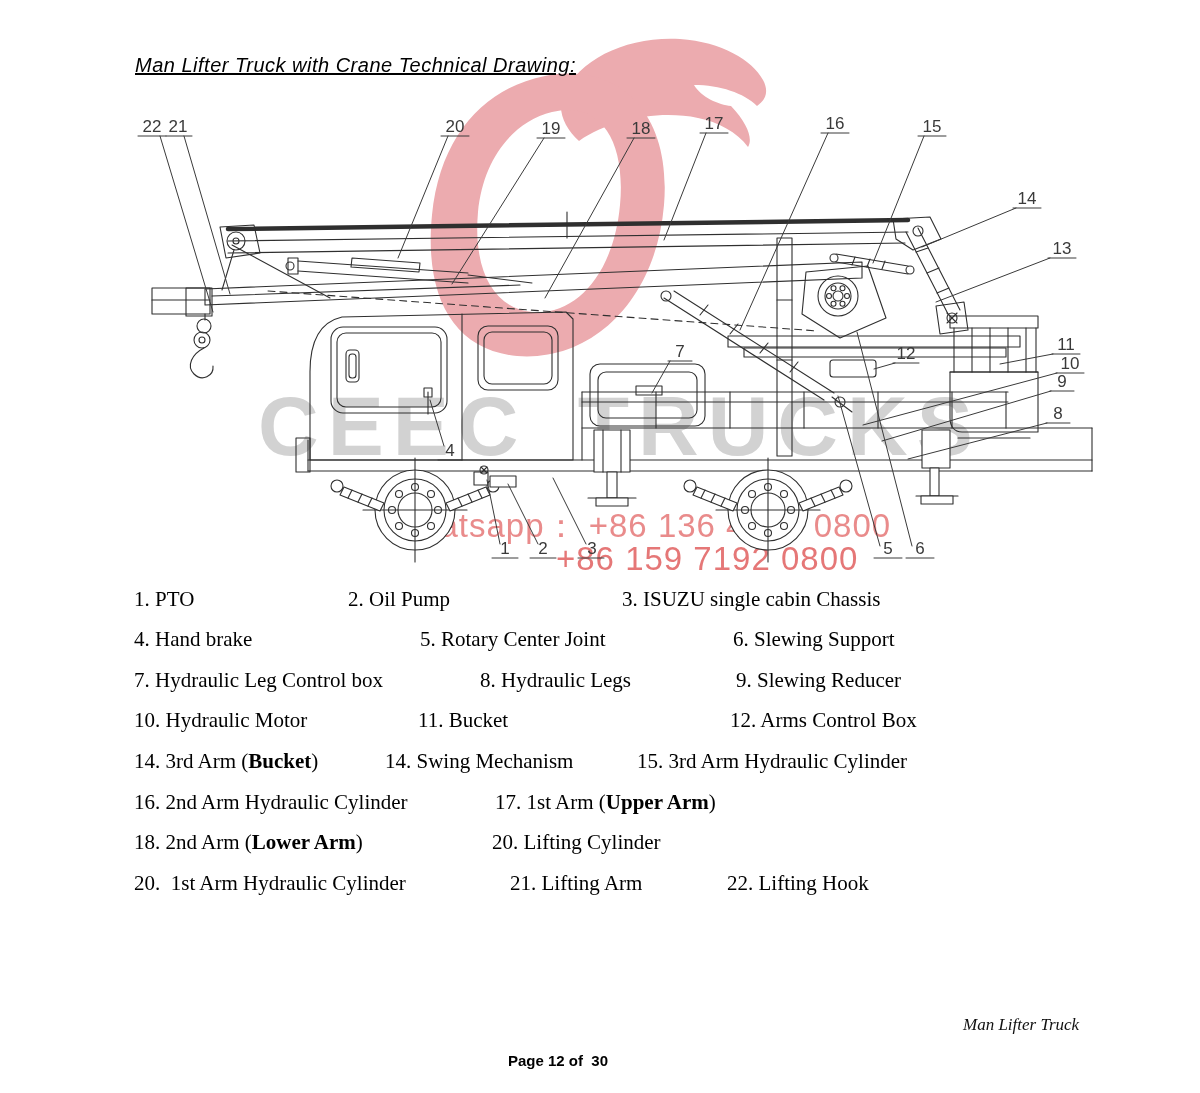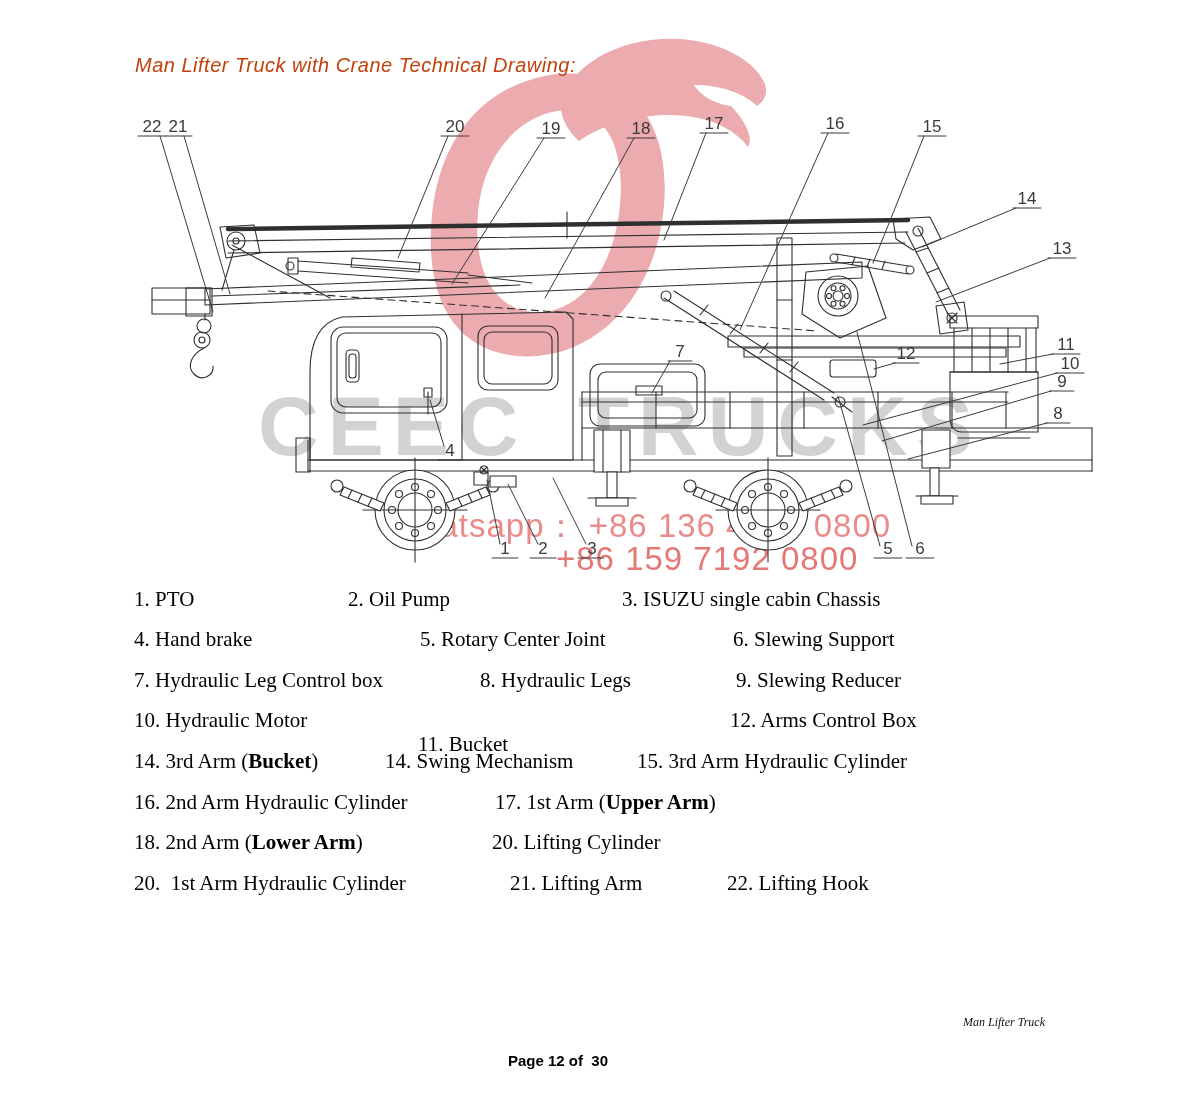--- a/index.html
+++ b/index.html
@@ -13,27 +13,27 @@
   .wm-logo{position:absolute;left:0;top:0;z-index:2;}
   .wm-phone1{position:absolute;left:388px;top:504px;font-size:33px;letter-spacing:1px;
              color:rgba(227,110,110,0.80);z-index:3;}
   .wm-phone2{position:absolute;left:556px;top:540px;font-size:33px;letter-spacing:1px;
              color:rgba(225,95,95,0.85);z-index:3;}
   
   .drawing{position:absolute;left:0;top:0;z-index:4;}
   .drawing text{font-family:"Liberation Sans",sans-serif;font-size:17px;fill:#3a3a3a;}
   
   .title{position:absolute;left:135px;top:54px;font-size:20px;font-style:italic;
-         color:#c2410c;letter-spacing:0.5px;z-index:5;}
+         color:#000000;letter-spacing:0.5px;z-index:5;text-decoration:underline;}
   .parts{position:absolute;left:0;top:0;width:1200px;height:0;z-index:5;
          font-family:"Liberation Serif",serif;font-size:21px;color:#000;}
   .parts .it{position:absolute;white-space:pre;}
   .parts .b{font-weight:bold;}
   .pg{position:absolute;left:508px;top:1052px;font-size:15px;font-weight:bold;color:#000;z-index:5;}
-  .doclbl{position:absolute;left:963px;top:1015px;font-size:12px;font-style:italic;
+  .doclbl{position:absolute;left:963px;top:1015px;font-size:17px;font-style:italic;
           font-family:"Liberation Serif",serif;color:#111;z-index:5;}
   .email{position:absolute;left:268px;top:1035px;font-size:29px;color:#9a9ad0;z-index:5;}
 </style>
 </head>
 <body>
 
 <div class="page">
 
   <div class="wm-brand">CEEC TRUCKS</div>
 
@@ -320,21 +320,21 @@
 
     <span class="it" style="left:134px;top:627px"><span>4. Hand brake</span><span class="b"></span><span></span></span>
     <span class="it" style="left:420px;top:627px"><span>5. Rotary Center Joint</span><span class="b"></span><span></span></span>
     <span class="it" style="left:733px;top:627px"><span>6. Slewing Support</span><span class="b"></span><span></span></span>
 
     <span class="it" style="left:134px;top:668px"><span>7. Hydraulic Leg Control box</span><span class="b"></span><span></span></span>
     <span class="it" style="left:480px;top:668px"><span>8. Hydraulic Legs</span><span class="b"></span><span></span></span>
     <span class="it" style="left:736px;top:668px"><span>9. Slewing Reducer</span><span class="b"></span><span></span></span>
 
     <span class="it" style="left:134px;top:708px"><span>10. Hydraulic Motor</span><span class="b"></span><span></span></span>
-    <span class="it" style="left:418px;top:732px"><span>11. Bucket</span><span class="b"></span><span></span></span>
+    <span class="it" style="left:418px;top:708px"><span>11. Bucket</span><span class="b"></span><span></span></span>
     <span class="it" style="left:730px;top:708px"><span>12. Arms Control Box</span><span class="b"></span><span></span></span>
 
     <span class="it" style="left:134px;top:749px"><span>14. 3rd Arm (</span><span class="b">Bucket</span><span>)</span></span>
     <span class="it" style="left:385px;top:749px"><span>14. Swing Mechanism</span><span class="b"></span><span></span></span>
     <span class="it" style="left:637px;top:749px"><span>15. 3rd Arm Hydraulic Cylinder</span><span class="b"></span><span></span></span>
 
     <span class="it" style="left:134px;top:790px"><span>16. 2nd Arm Hydraulic Cylinder</span><span class="b"></span><span></span></span>
     <span class="it" style="left:495px;top:790px"><span>17. 1st Arm (</span><span class="b">Upper Arm</span><span>)</span></span>
 
     <span class="it" style="left:134px;top:830px"><span>18. 2nd Arm (</span><span class="b">Lower Arm</span><span>)</span></span>

